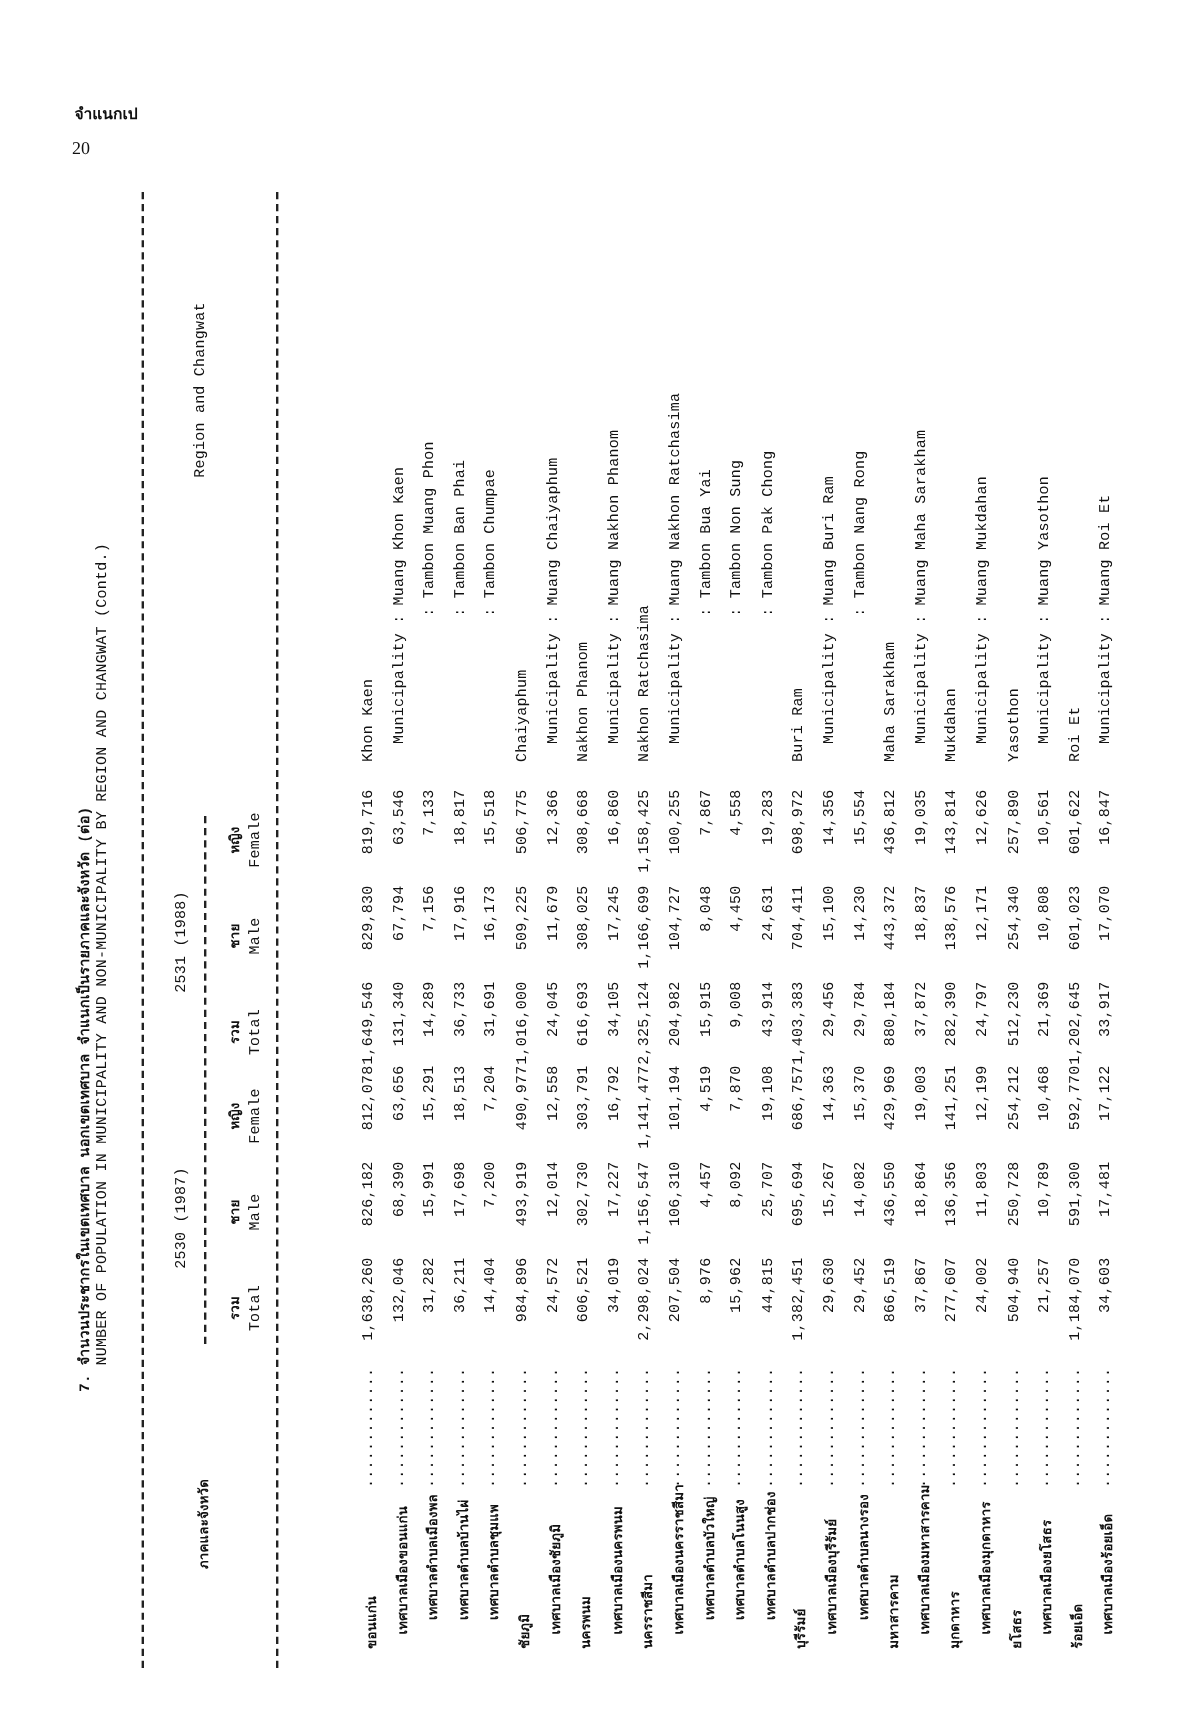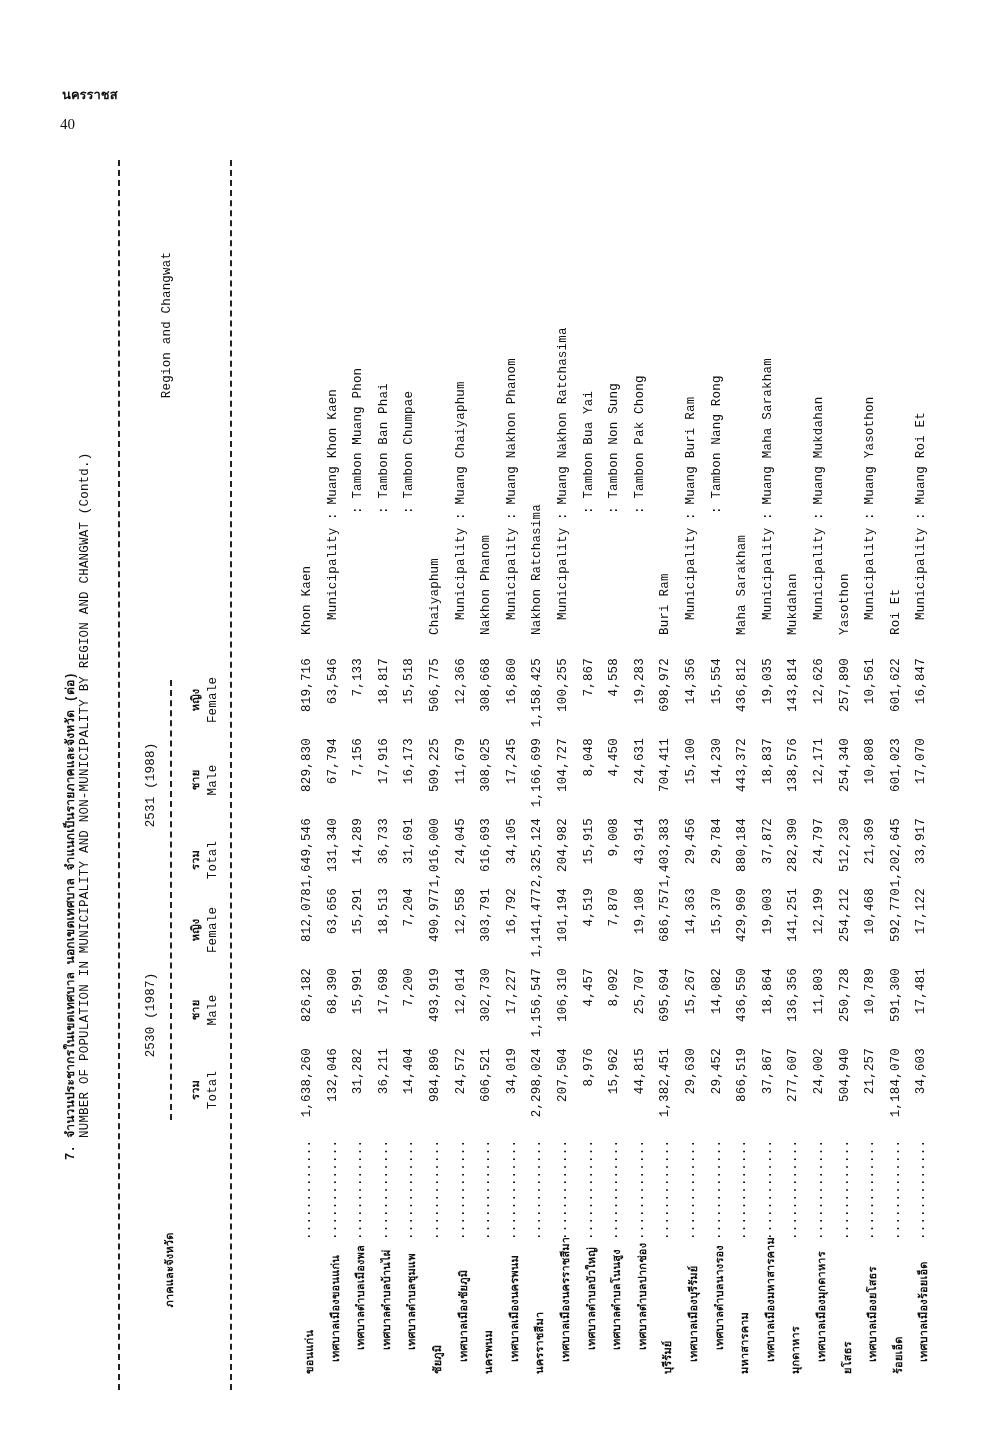--- a/index.html
+++ b/index.html
@@ -22,22 +22,22 @@
   .hline { position:absolute; border-top:2px dashed #222; height:0; }
   .hdr { position:absolute; white-space:nowrap; text-align:center; }
   .rowlabel-th { position:absolute; left:16px; white-space:nowrap; font-weight:bold; font-size:11px; }
   .num { position:absolute; text-align:right; white-space:nowrap; width:84px; }
   .en-label { position:absolute; white-space:nowrap; }
   .row { position:absolute; left:0; width:1230px; height:16px; }
 </style>
 </head>
 <body>
 
-<div class="page-label">นครราชส</div>
-<div class="page-number">40</div>
+<div class="page-label">จำแนกเป</div>
+<div class="page-number">20</div>
 
 <div class="rot">
   <div class="title-th">7. จำนวนประชากรในเขตเทศบาล นอกเขตเทศบาล จำแนกเป็นรายภาคและจังหวัด (ต่อ)</div>
   <div class="title-en">NUMBER OF POPULATION IN MUNICIPALITY AND NON-MUNICIPALITY BY REGION AND CHANGWAT (Contd.)</div>
 
   <div class="hline" style="left:0;top:58px;width:1230px;"></div>
   <div class="hline" style="left:270px;top:110px;width:440px;"></div>
   <div class="hline" style="left:0;top:170px;width:1230px;"></div>
 
   <div class="hdr" style="left:40px;top:100px;width:160px;font-weight:bold;font-size:11px;">ภาคและจังหวัด</div>

